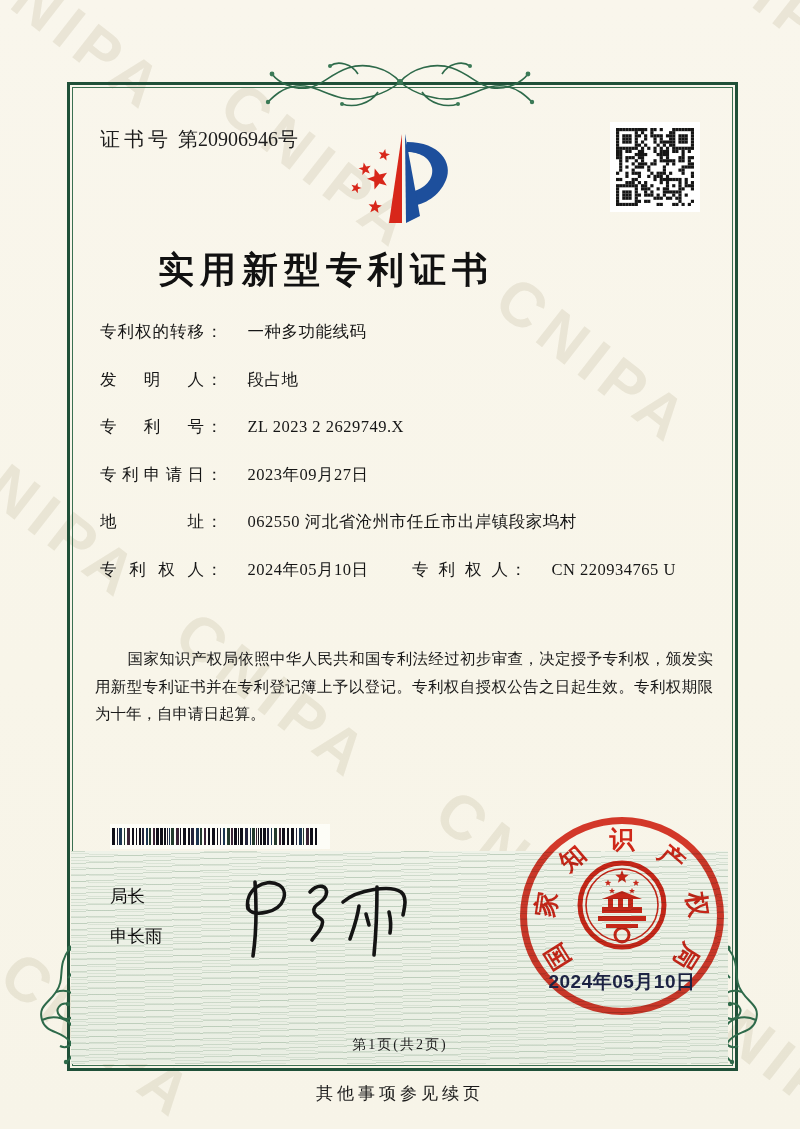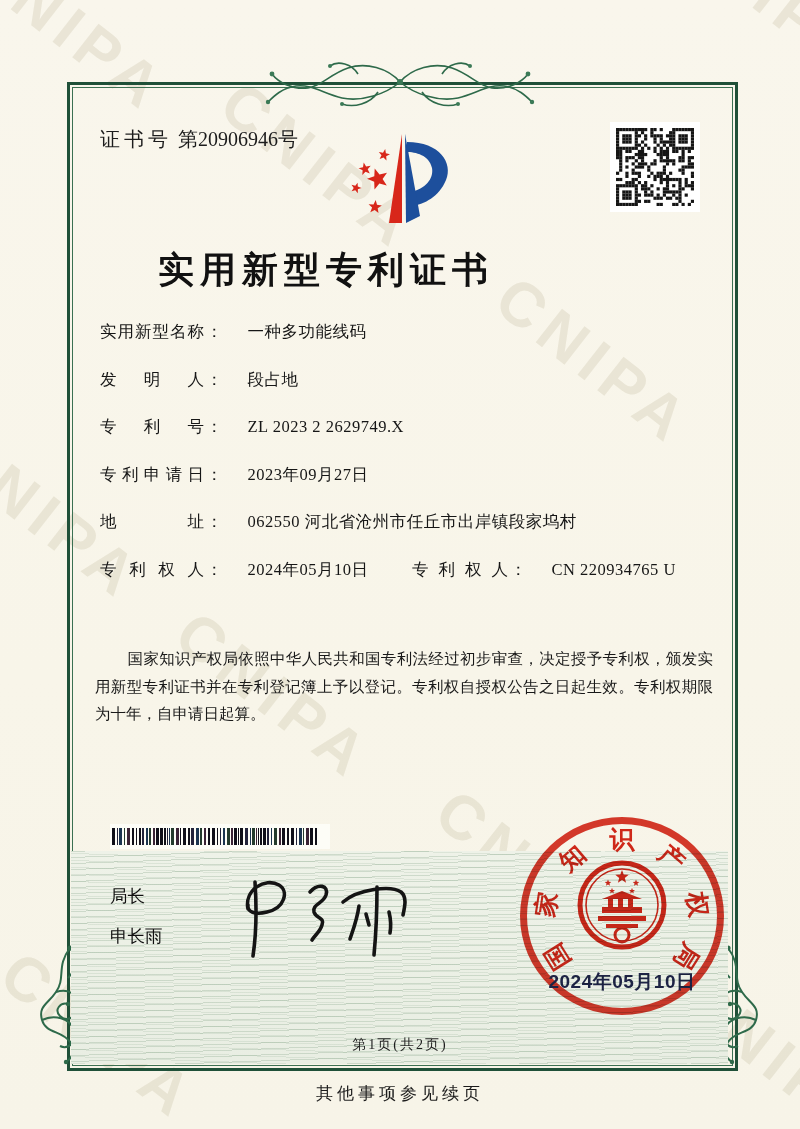--- a/index.html
+++ b/index.html
@@ -467,21 +467,21 @@
         <rect x="59.28" y="74.88" width="3.17" height="3.17" fill="#151515"></rect>
         <rect x="65.52" y="74.88" width="3.17" height="3.17" fill="#151515"></rect>
         <rect x="71.76" y="74.88" width="3.17" height="3.17" fill="#151515"></rect>
       </svg>
   </div>
 
   <div class="title">实用新型专利证书</div>
 
   <div class="fields">
     <div class="frow">
-      <span class="flabel">实用新型名称</span><span class="colon">：</span><span class="fvalue">一种多功能线码</span>
+      <span class="flabel">专利权的转移</span><span class="colon">：</span><span class="fvalue">一种多功能线码</span>
     </div>
     <div class="frow">
       <span class="flabel">发明人</span><span class="colon">：</span><span class="fvalue">段占地</span>
     </div>
     <div class="frow">
       <span class="flabel">专利号</span><span class="colon">：</span><span class="fvalue">ZL 2023 2 2629749.X</span>
     </div>
     <div class="frow">
       <span class="flabel">专利申请日</span><span class="colon">：</span><span class="fvalue">2023年09月27日</span>
     </div>

